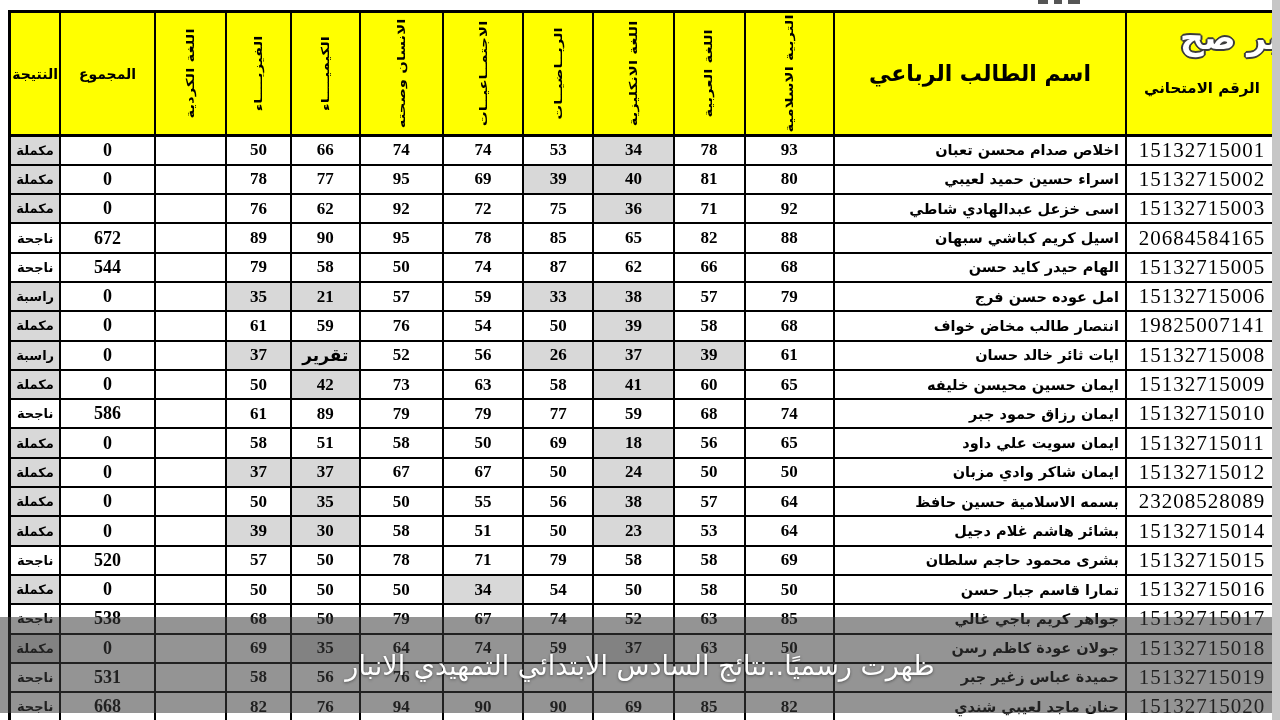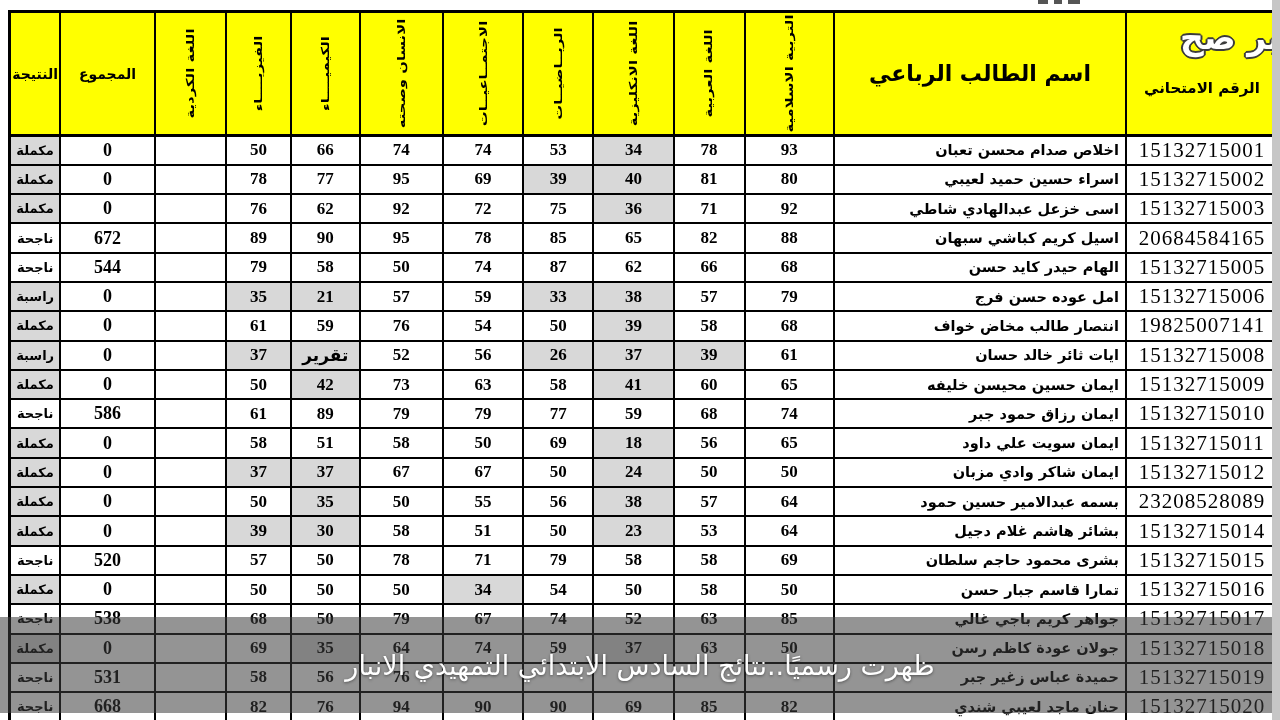--- a/index.html
+++ b/index.html
@@ -317,21 +317,21 @@
           <td class="col-total">0</td>
           <td class="col-kurdish"></td>
           <td class="col-physics score">50</td>
           <td class="col-chemistry score gray">35</td>
           <td class="col-science score">50</td>
           <td class="col-social score">55</td>
           <td class="col-math score">56</td>
           <td class="col-english score gray">38</td>
           <td class="col-arabic score">57</td>
           <td class="col-islamic score">64</td>
-          <td class="col-name">بسمه عبدالامير حسين حمود</td>
+          <td class="col-name">بسمه الاسلامية حسين حافظ</td>
           <td class="col-exam_no">23208528089</td>
         </tr>
         <tr>
           <td class="col-result gray">مكملة</td>
           <td class="col-total">0</td>
           <td class="col-kurdish"></td>
           <td class="col-physics score gray">39</td>
           <td class="col-chemistry score gray">30</td>
           <td class="col-science score">58</td>
           <td class="col-social score">51</td>

